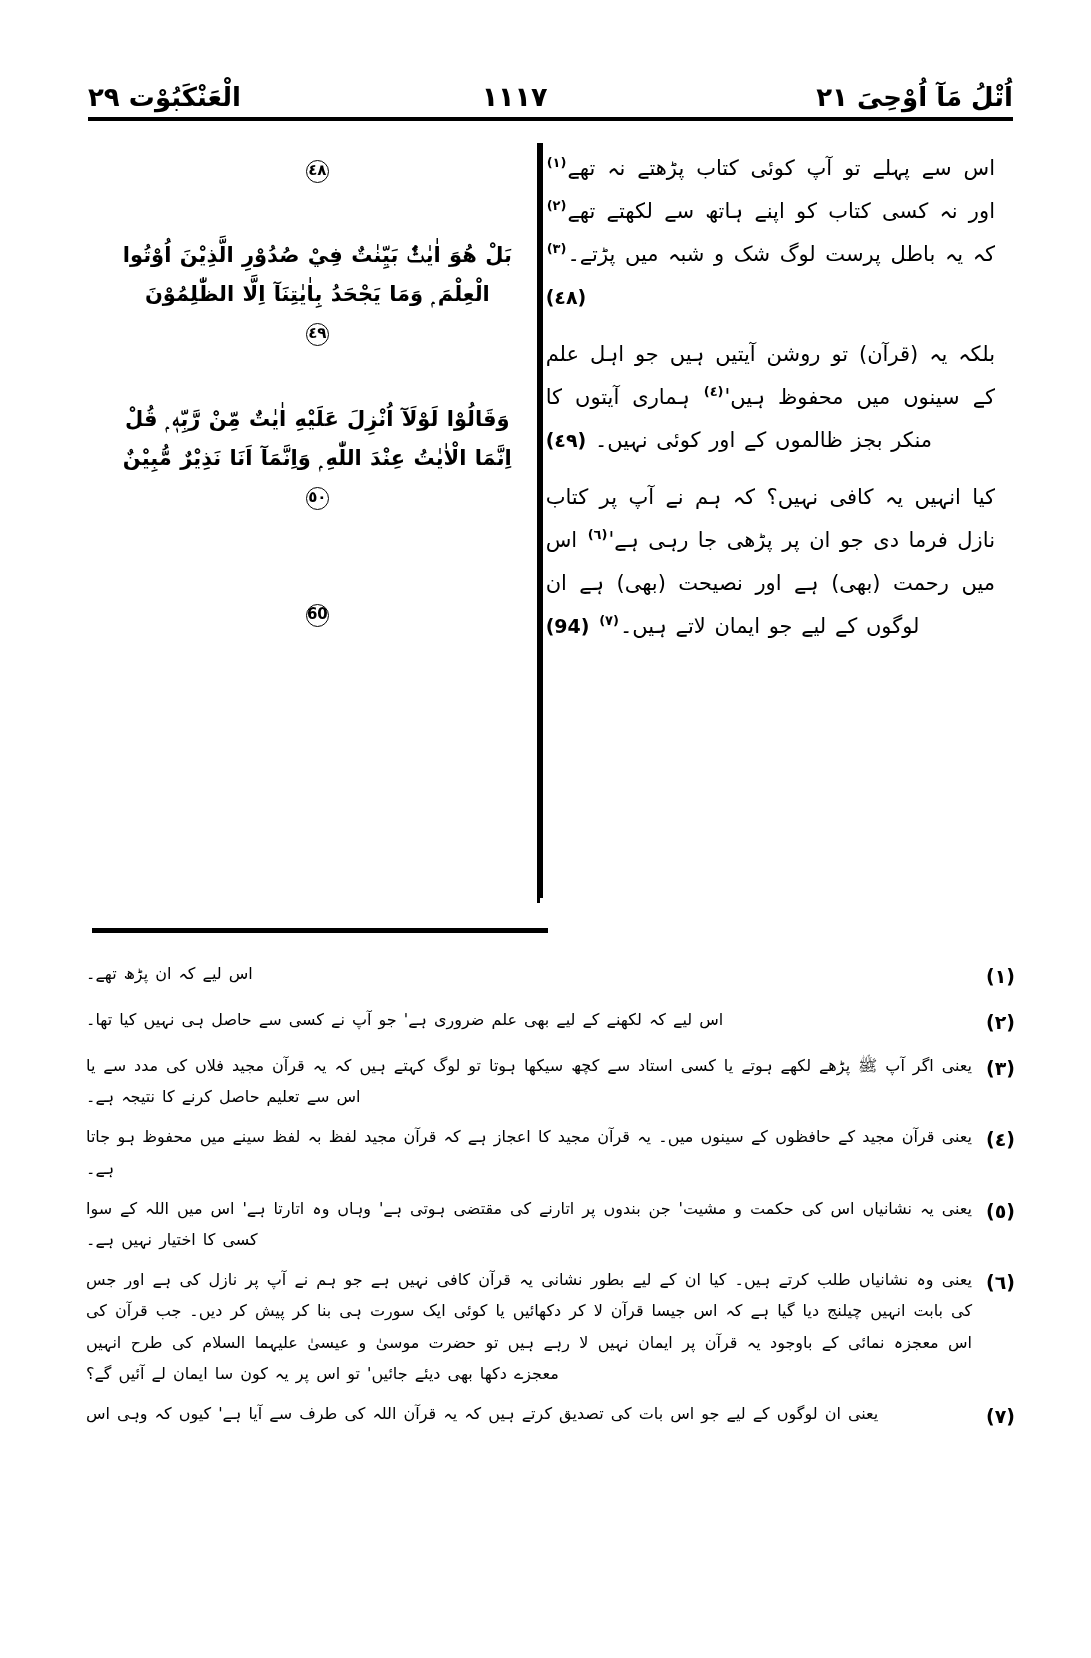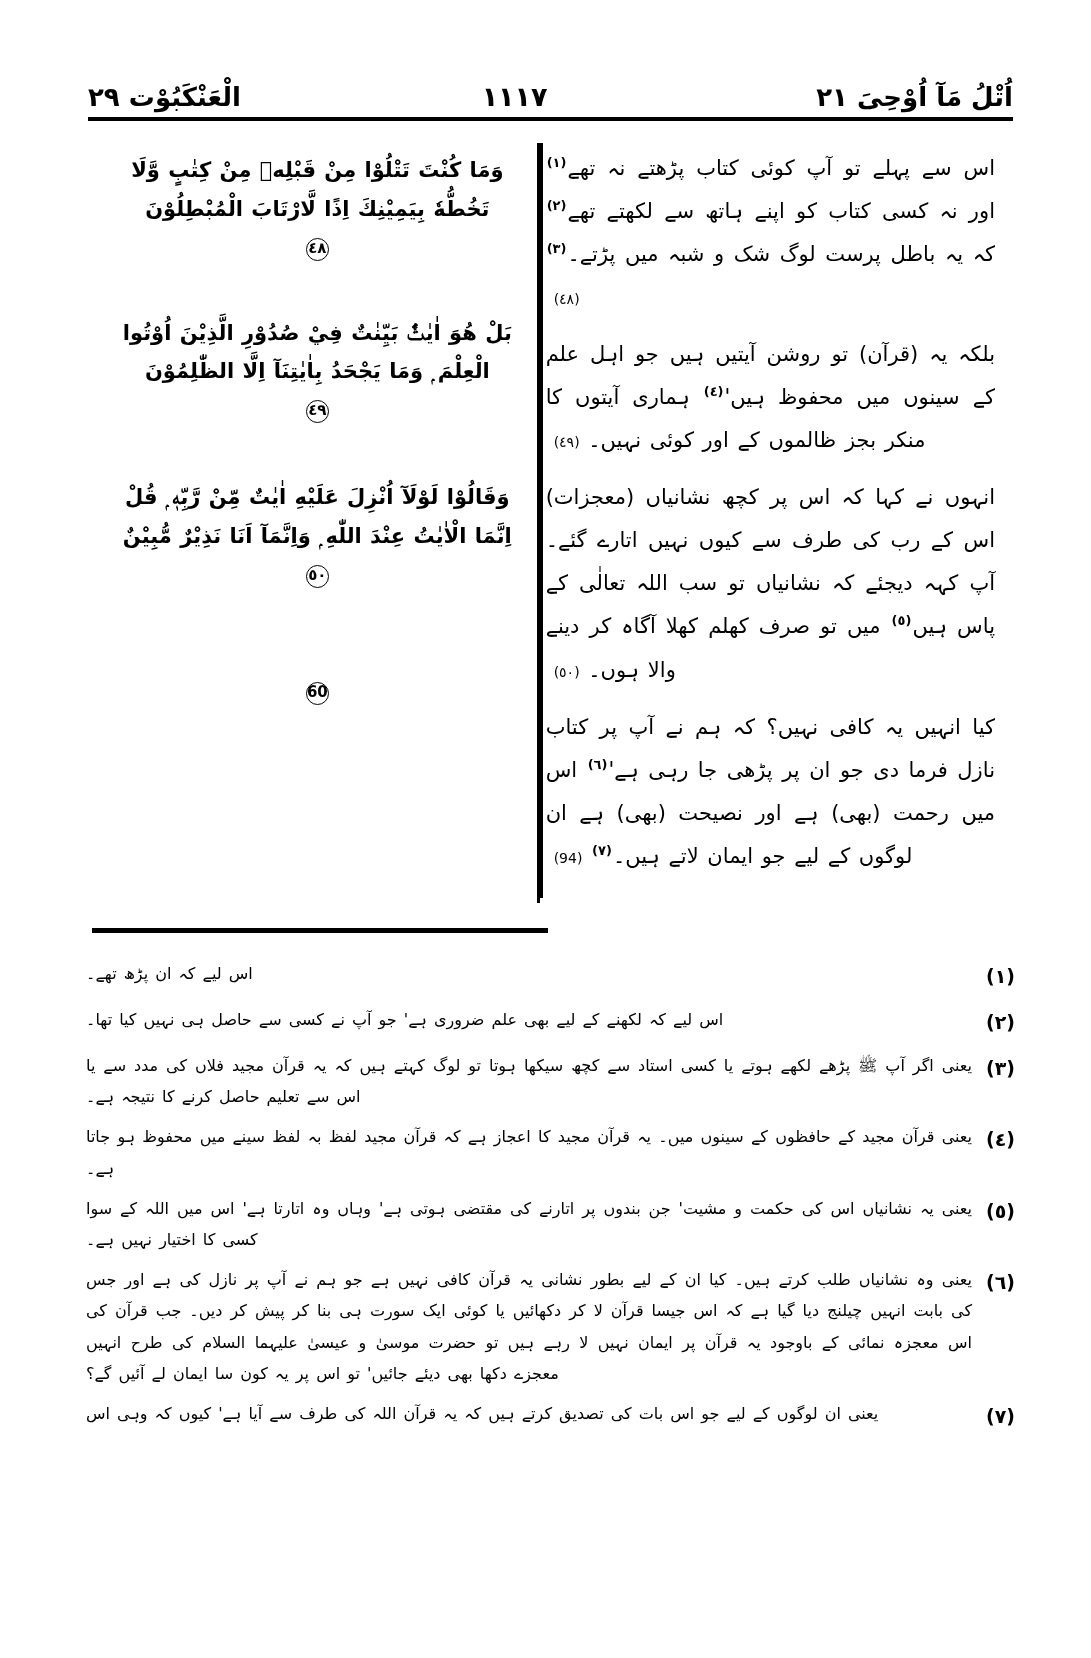--- a/index.html
+++ b/index.html
@@ -134,24 +134,23 @@
     margin: 0 0 14px 0;
     word-spacing: 2px;
   }
   .fn-ref {
     font-size: 13px;
     vertical-align: super;
     font-weight: 600;
     margin: 0 1px;
   }
   .verse-ref {
-    font-size: 14px;
-    font-weight: 400;
+    font-size: 19px;
+    font-weight: 700;
     white-space: nowrap;
-    margin-left: 8px;
   }
 
   
   .fn-rule {
     position: absolute;
     top: 928px;
     left: 92px;
     width: 456px;
     height: 5px;
     background: #000;
@@ -202,21 +201,20 @@
     <span class="header-item header-page">١١١٧</span>
     <span class="header-item header-surah">الْعَنْكَبُوْت ٢٩</span>
   </div>
   <div class="header-rule"></div>
 
   <div class="body-area">
 
     <div class="col col-arabic">
 
       <div class="ayah-block ayah-gap-1">
-        <span class="ayah-text">وَمَا كُنْتَ تَتْلُوْا مِنْ قَبْلِهٖ مِنْ كِتٰبٍ وَّلَا تَخُطُّهٗ بِيَمِيْنِكَ اِذًا لَّارْتَابَ الْمُبْطِلُوْنَ</span>
         <span class="ayah-num">٤٨</span>
       </div>
 
       <div class="ayah-block ayah-gap-2">
         <span class="ayah-text">بَلْ هُوَ اٰيٰتٌۢ بَيِّنٰتٌ فِيْ صُدُوْرِ الَّذِيْنَ اُوْتُوا الْعِلْمَ ۭ وَمَا يَجْحَدُ بِاٰيٰتِنَآ اِلَّا الظّٰلِمُوْنَ</span>
         <span class="ayah-num">٤٩</span>
       </div>
 
       <div class="ayah-block ayah-gap-3">
         <span class="ayah-text">وَقَالُوْا لَوْلَآ اُنْزِلَ عَلَيْهِ اٰيٰتٌ مِّنْ رَّبِّهٖ ۭ قُلْ اِنَّمَا الْاٰيٰتُ عِنْدَ اللّٰهِ ۭ وَاِنَّمَآ اَنَا نَذِيْرٌ مُّبِيْنٌ</span>
@@ -237,25 +235,20 @@
         <span>کہ یہ باطل پرست لوگ شک و شبہ میں پڑتے۔</span><span class="fn-ref">(٣)</span>
         <span class="verse-ref">(٤٨)</span>
       </p>
 
       <p class="urdu-para">
         <span>بلکہ یہ (قرآن) تو روشن آیتیں ہیں جو اہل علم کے سینوں میں محفوظ ہیں'</span><span class="fn-ref">(٤)</span>
         <span>ہماری آیتوں کا منکر بجز ظالموں کے اور کوئی نہیں۔</span>
         <span class="verse-ref">(٤٩)</span>
       </p>
 
-      <p class="urdu-para">
-        <span>انہوں نے کہا کہ اس پر کچھ نشانیاں (معجزات) اس کے رب کی طرف سے کیوں نہیں اتارے گئے۔ آپ کہہ دیجئے کہ نشانیاں تو سب اللہ تعالٰی کے پاس ہیں</span><span class="fn-ref">(٥)</span>
-        <span>میں تو صرف کھلم کھلا آگاہ کر دینے والا ہوں۔</span>
-        <span class="verse-ref">(٥٠)</span>
-      </p>
 
       <p class="urdu-para">
         <span>کیا انہیں یہ کافی نہیں؟ کہ ہم نے آپ پر کتاب نازل فرما دی جو ان پر پڑھی جا رہی ہے'</span><span class="fn-ref">(٦)</span>
         <span>اس میں رحمت (بھی) ہے اور نصیحت (بھی) ہے ان لوگوں کے لیے جو ایمان لاتے ہیں۔</span><span class="fn-ref">(٧)</span>
         <span class="verse-ref">(94)</span>
       </p>
 
     </div>
   </div>
 

